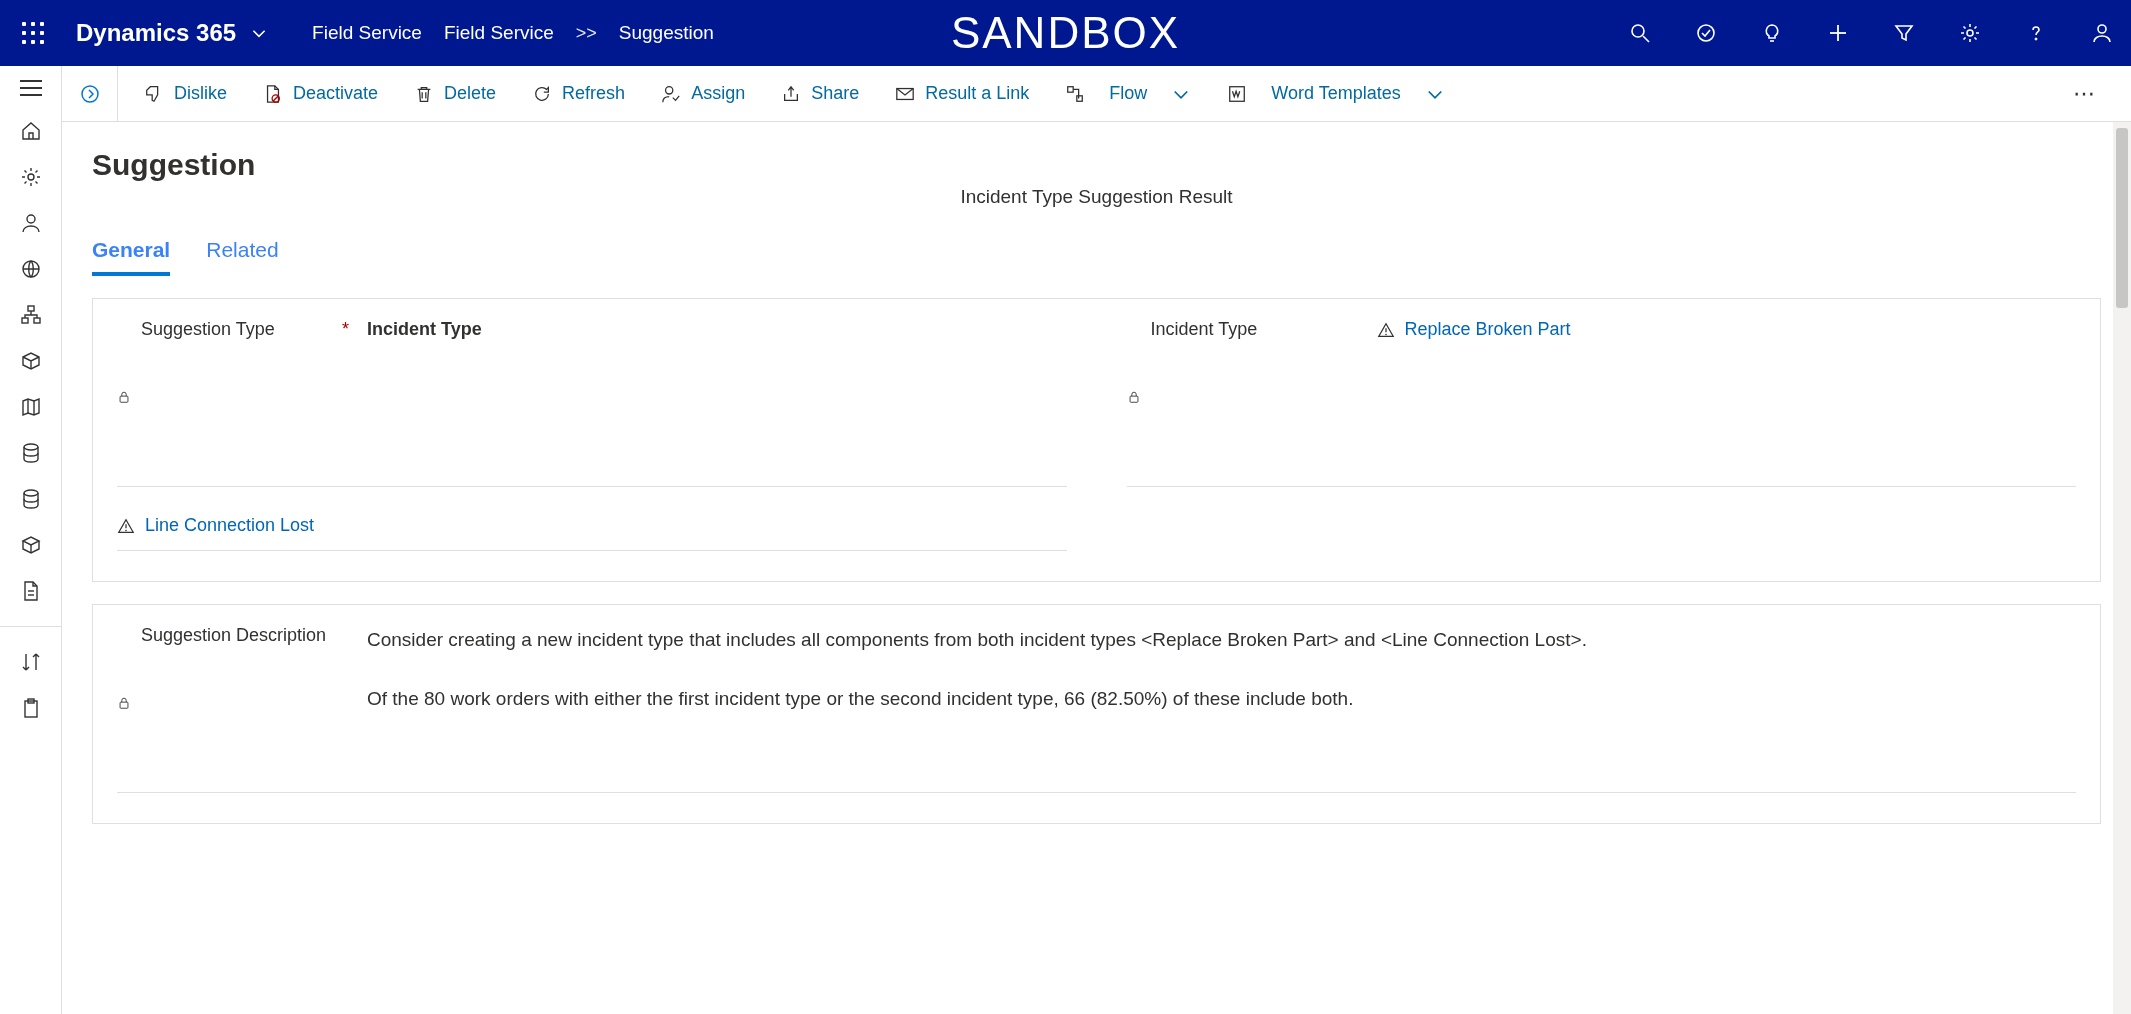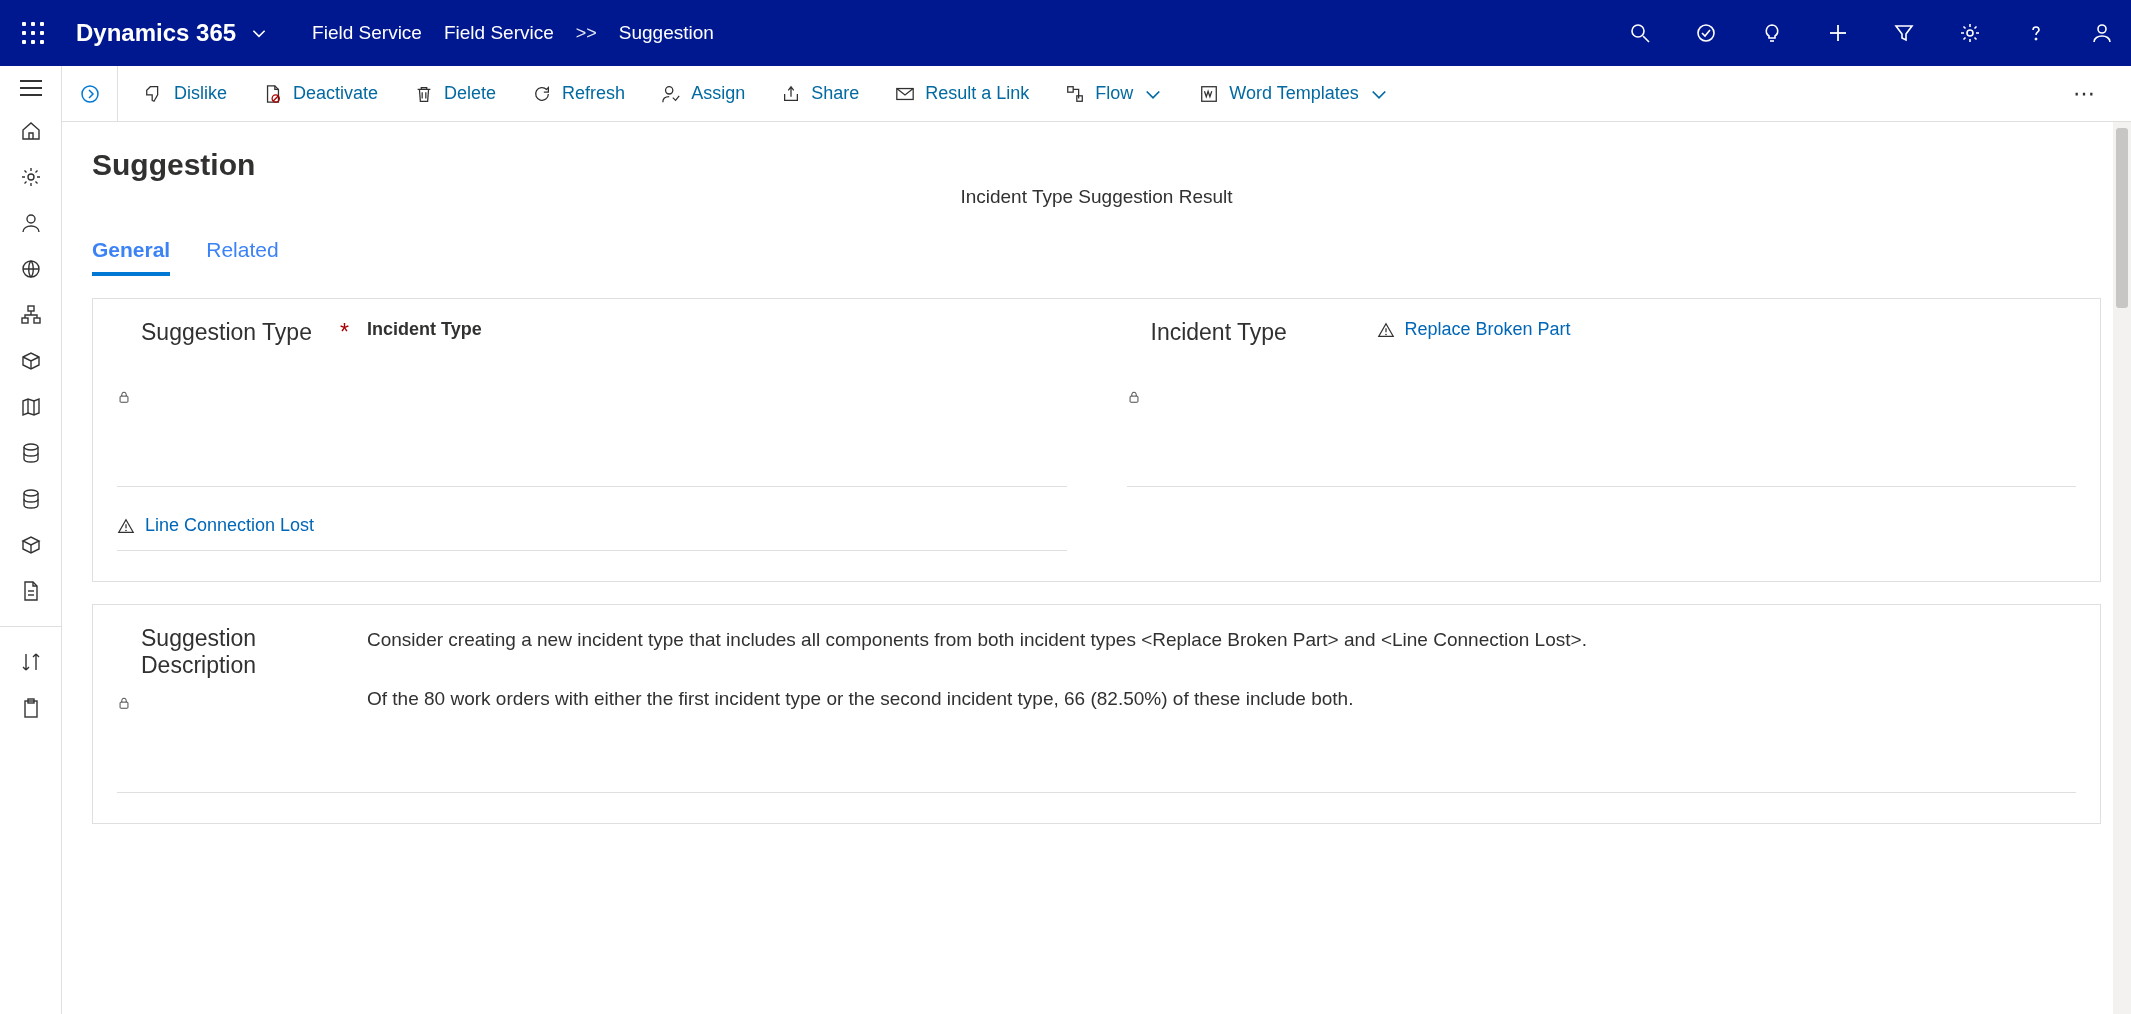--- a/index.html
+++ b/index.html
@@ -48,35 +48,35 @@
   .hamburger { width:22px; display:flex; flex-direction:column; gap:5px; cursor:pointer;}
   .hamburger span { height:2px; background:#333; }
   .rail-divider { height:1px; width:100%; background:#e1dfdd; }
 
   .main-pane { flex:1; display:flex; flex-direction:column; position:relative;}
   .cmd-row { display:flex; align-items:center; height:56px; border-bottom:1px solid #e1dfdd; }
   .cmd-sidebtn { width:56px; height:100%; display:flex; align-items:center; justify-content:center; border-right:1px solid #e1dfdd; cursor:pointer;}
   .cmd-bar { display:flex; align-items:center; gap:36px; padding:0 26px; flex:1;}
   .cmd-item { display:flex; align-items:center; gap:10px; font-size:18px; color:#0369a1; cursor:pointer; }
   .cmd-item svg { width:20px; height:20px; stroke:#323130; fill:none; stroke-width:1.4;}
-  .cmd-dropdown { display:flex; align-items:flex-end; gap:10px; }
+  .cmd-dropdown { display:flex; align-items:flex-end; gap:24px; }
   .cmd-overflow { margin-left:auto; font-size:22px; letter-spacing:2px; cursor:pointer; padding-right:8px;}
 
   
   .page-content { padding: 26px 30px 0 30px; overflow-y:auto; flex:1; }
   .page-title { font-size: 30px; font-weight: 600; }
   .page-subtitle { font-size: 19px; color:#323130; margin-top:4px;text-align:center; }
   .tabs { display:flex; gap:36px; margin-top: 30px; }
   .tab { font-size:21px; padding-bottom:10px; cursor:pointer; color:#3b82f6;}
   .tab.active { font-weight:600; border-bottom:4px solid #0078d4; }
 
   .card { border:1px solid #e1dfdd; margin-top:22px; padding: 20px 24px 30px 24px; }
   .field-grid { display:grid; grid-template-columns: 1fr 1fr; column-gap:60px; row-gap: 28px;}
   .field { display:flex; align-items:flex-start; border-bottom:1px solid #e1dfdd; padding-bottom:14px; }
-  .field-label-wrap { width: 250px; display:flex; align-items:flex-start; gap:10px; font-size:23px; color:#323130;}
+  .field-label-wrap { width: 250px; display:flex; align-items:flex-start; gap:10px; font-size:18px; color:#323130;}
   .field-label-wrap .req { color:#a80000; margin-left:auto; padding-right:18px;}
   .lock-icon { width:14px; flex:none; margin-top:3px;}
   .field-value { flex:1; font-size:18px; display:flex; align-items:center; gap:10px;}
   .field-value.link { color:#0067b8; cursor:pointer;}
   .warn-icon { width:18px; height:18px;}
   .field-value strong { font-weight:600; }
 
   .desc-value { font-size:19px; line-height:1.55; white-space:pre-wrap; }
 
   .scroll-track { position:absolute; right:0; top:56px; bottom:0; width:18px; background:#f3f2f1;}
@@ -119,20 +119,21 @@
     <svg width="18" height="18">
         <use href="#chev-down"></use>
       </svg>
   </div>
   <div class="breadcrumb">
     <span class="breadcrumb-item">Field Service</span>
     <span class="breadcrumb-item">Field Service</span>
     <span class="breadcrumb-sep">&gt;&gt;</span>
     <span class="breadcrumb-item">Suggestion</span>
   </div>
+  <div class="sandbox-label">SANDBOX</div>
   <div class="nav-icons">
     <div class="nav-icon">
         <svg viewBox="0 0 22 22">
           <circle cx="9" cy="9" r="6" stroke-width="1.6"></circle>
           <line x1="14" y1="14" x2="20" y2="20" stroke-width="1.6"></line>
         </svg>
       </div>
     <div class="nav-icon">
         <svg viewBox="0 0 22 22">
           <circle cx="11" cy="11" r="8" stroke-width="1.6"></circle>

